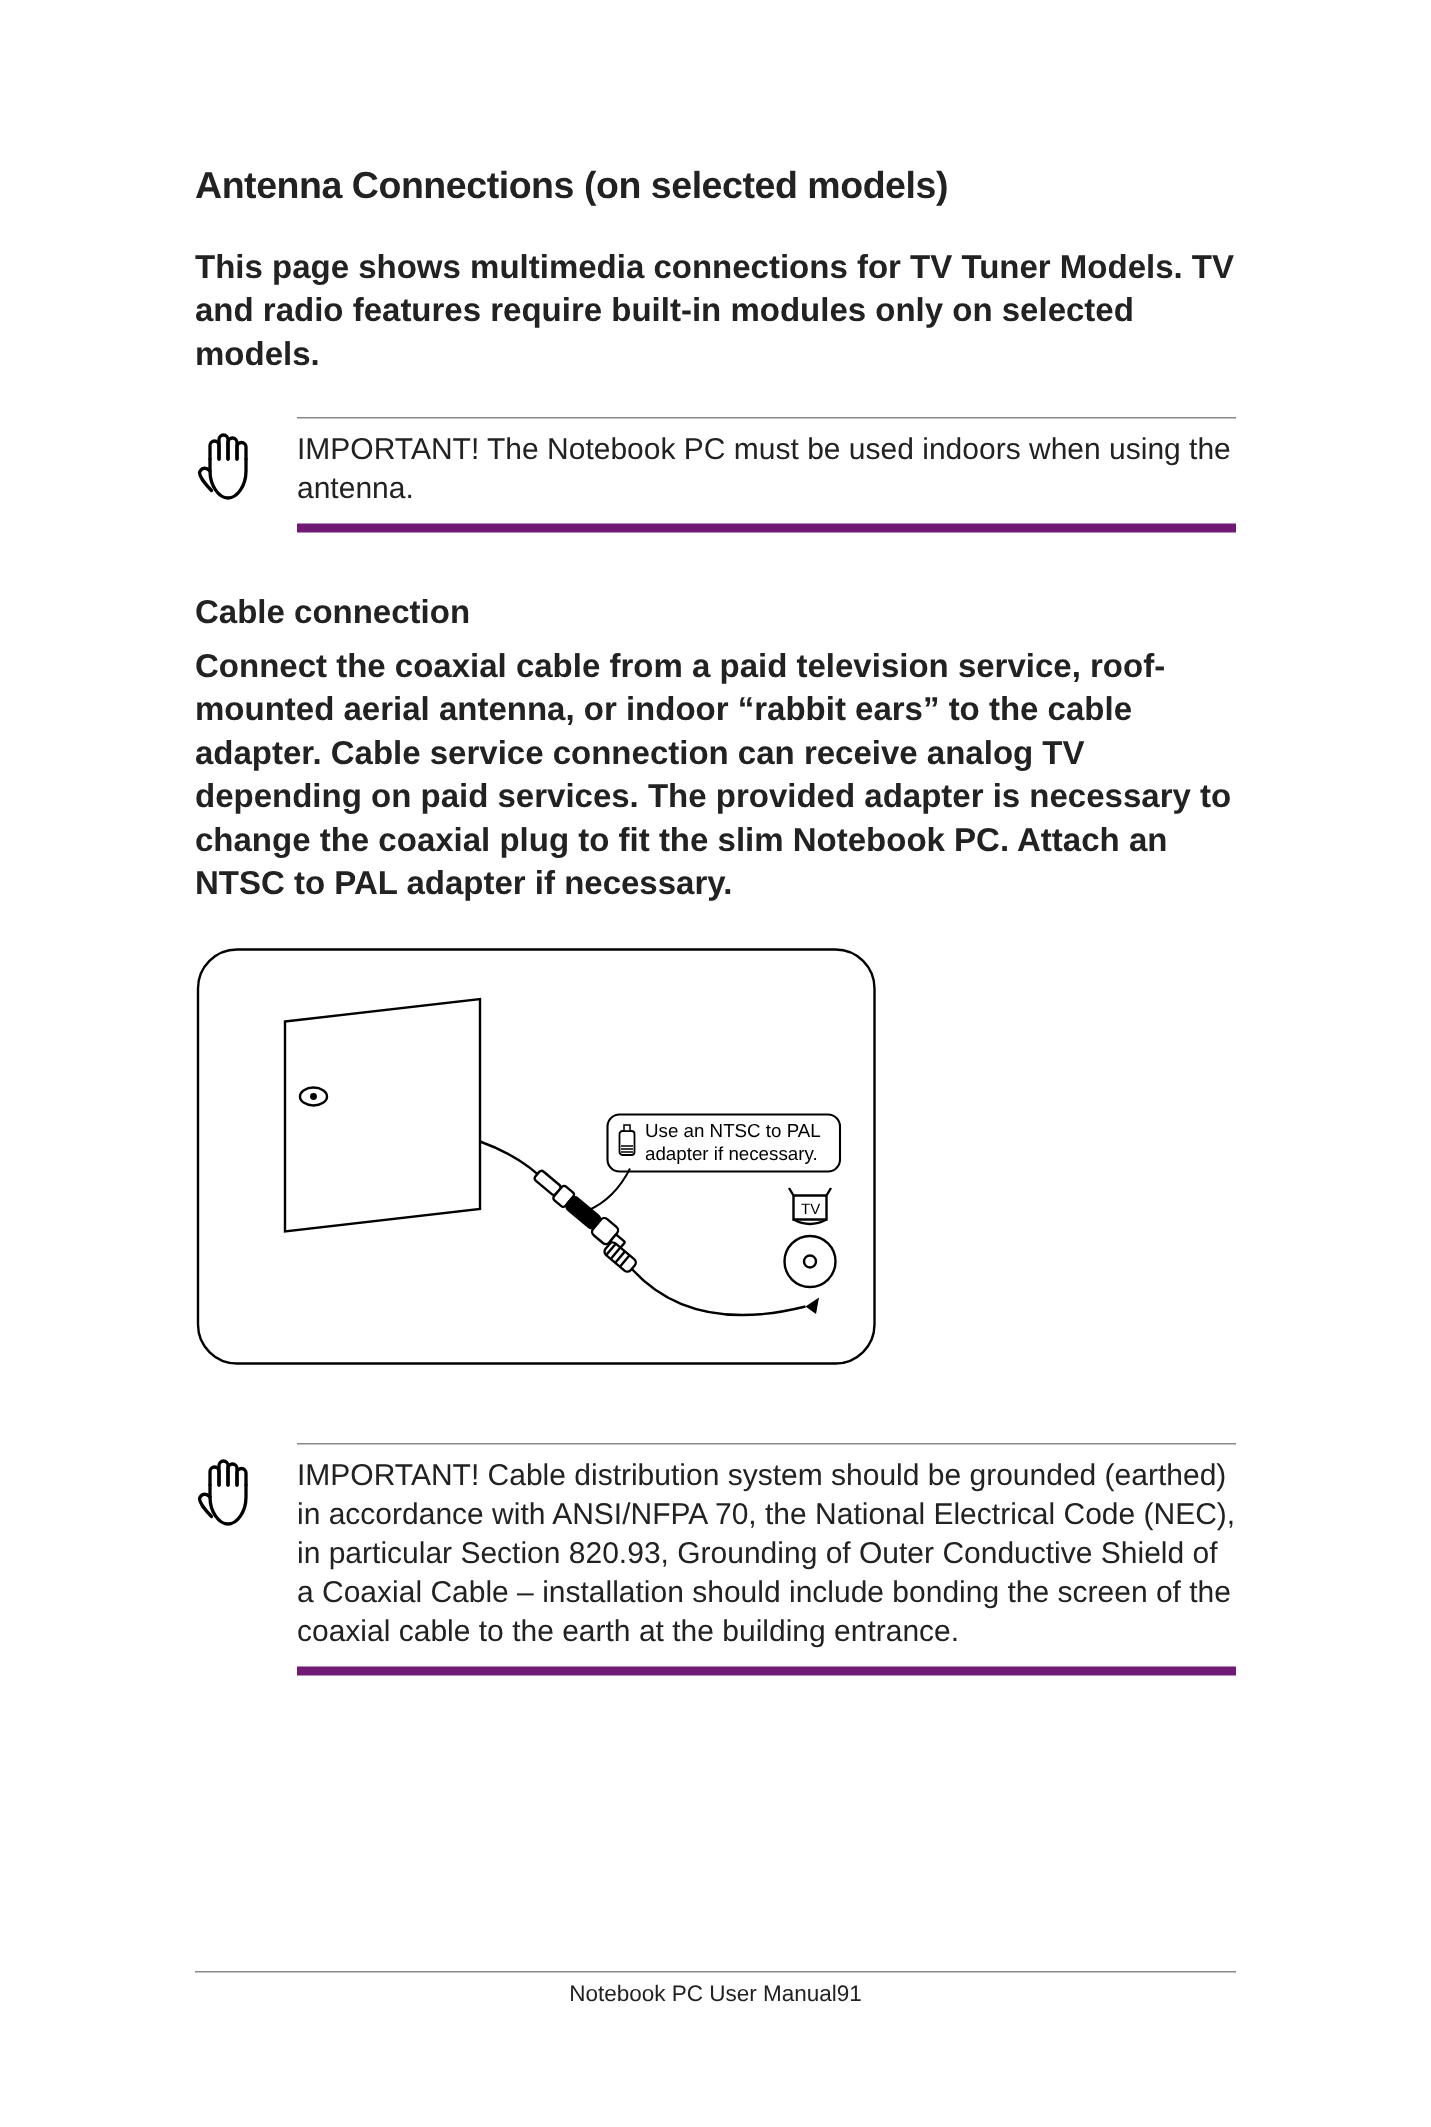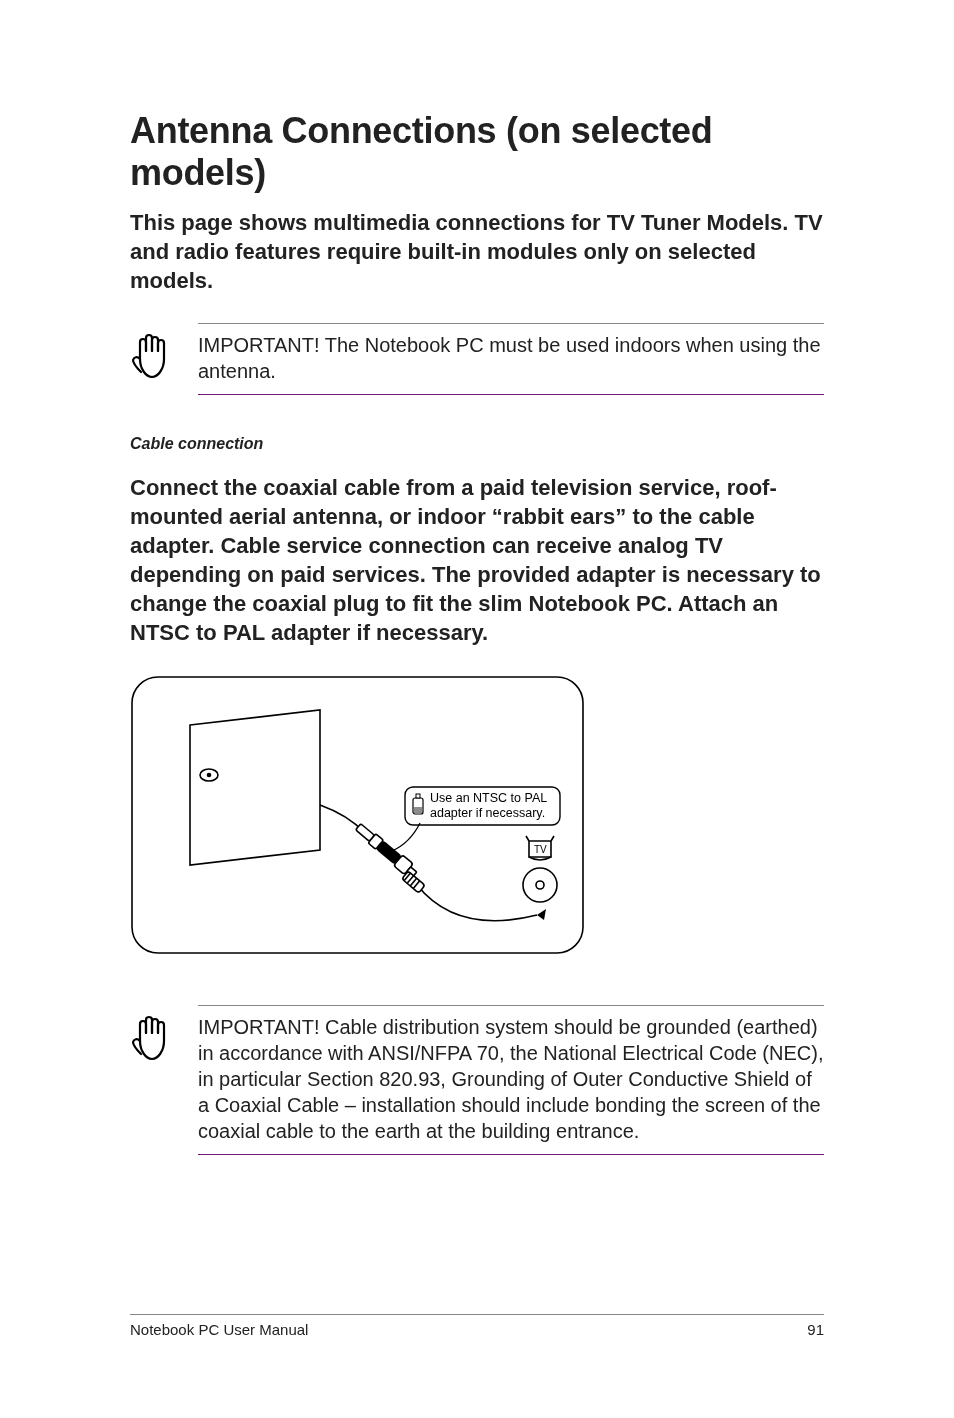--- a/index.html
+++ b/index.html
@@ -10,23 +10,23 @@
   body {
     width: 954px;
     height: 1418px;
     background: #fff;
     font-family: "Segoe UI", "Myriad Pro", Arial, sans-serif;
     color: #222;
     position: relative;
     padding: 110px 130px 0 130px;
   }
   h1.title {
-    font-size: 36px;
+    font-size: 25px;
     font-weight: 700;
-    margin-bottom: 14px;
+    margin-bottom: 24px;
     letter-spacing: -0.3px;
   }
   p.body {
     font-size: 22px;
     line-height: 1.32;
     margin-bottom: 28px;
     font-weight: bold;
   }
   .note-block {
     display: flex;
@@ -35,47 +35,46 @@
   }
   .note-icon {
     width: 46px;
     flex: 0 0 46px;
     margin-right: 22px;
     margin-top: 6px;
   }
   .note-text-wrap {
     flex: 1;
     border-top: 1px solid #888;
-    border-bottom: 1px solid #701a75;
+    border-bottom: 6px solid #701a75;
     padding: 8px 0 10px 0;
   }
   .note-text {
     font-size: 20px;
     line-height: 1.3;
   }
   h2.subhead {
-    font-size: 16px;
+    font-size: 22px;
     font-weight: 700;
-    margin-bottom: 20px;
-    font-style: italic;
+    margin-bottom: 8px;
   }
   .diagram {
     width: 455px;
     margin: 26px 0 46px 0;
   }
   .footer {
     position: absolute;
     bottom: 80px;
     left: 130px;
     right: 130px;
     border-top: 1px solid #888;
     padding-top: 6px;
     font-size: 15px;
     display: flex;
-    justify-content: space-between;
+    justify-content: center;
   }
 </style>
 </head>
 <body>
 
 <h1 class="title">Antenna Connections (on selected models)</h1>
 
 <p class="body">This page shows multimedia connections for TV Tuner Models. TV and radio features require built-in modules only on selected models.</p>
 
 <div class="note-block">

